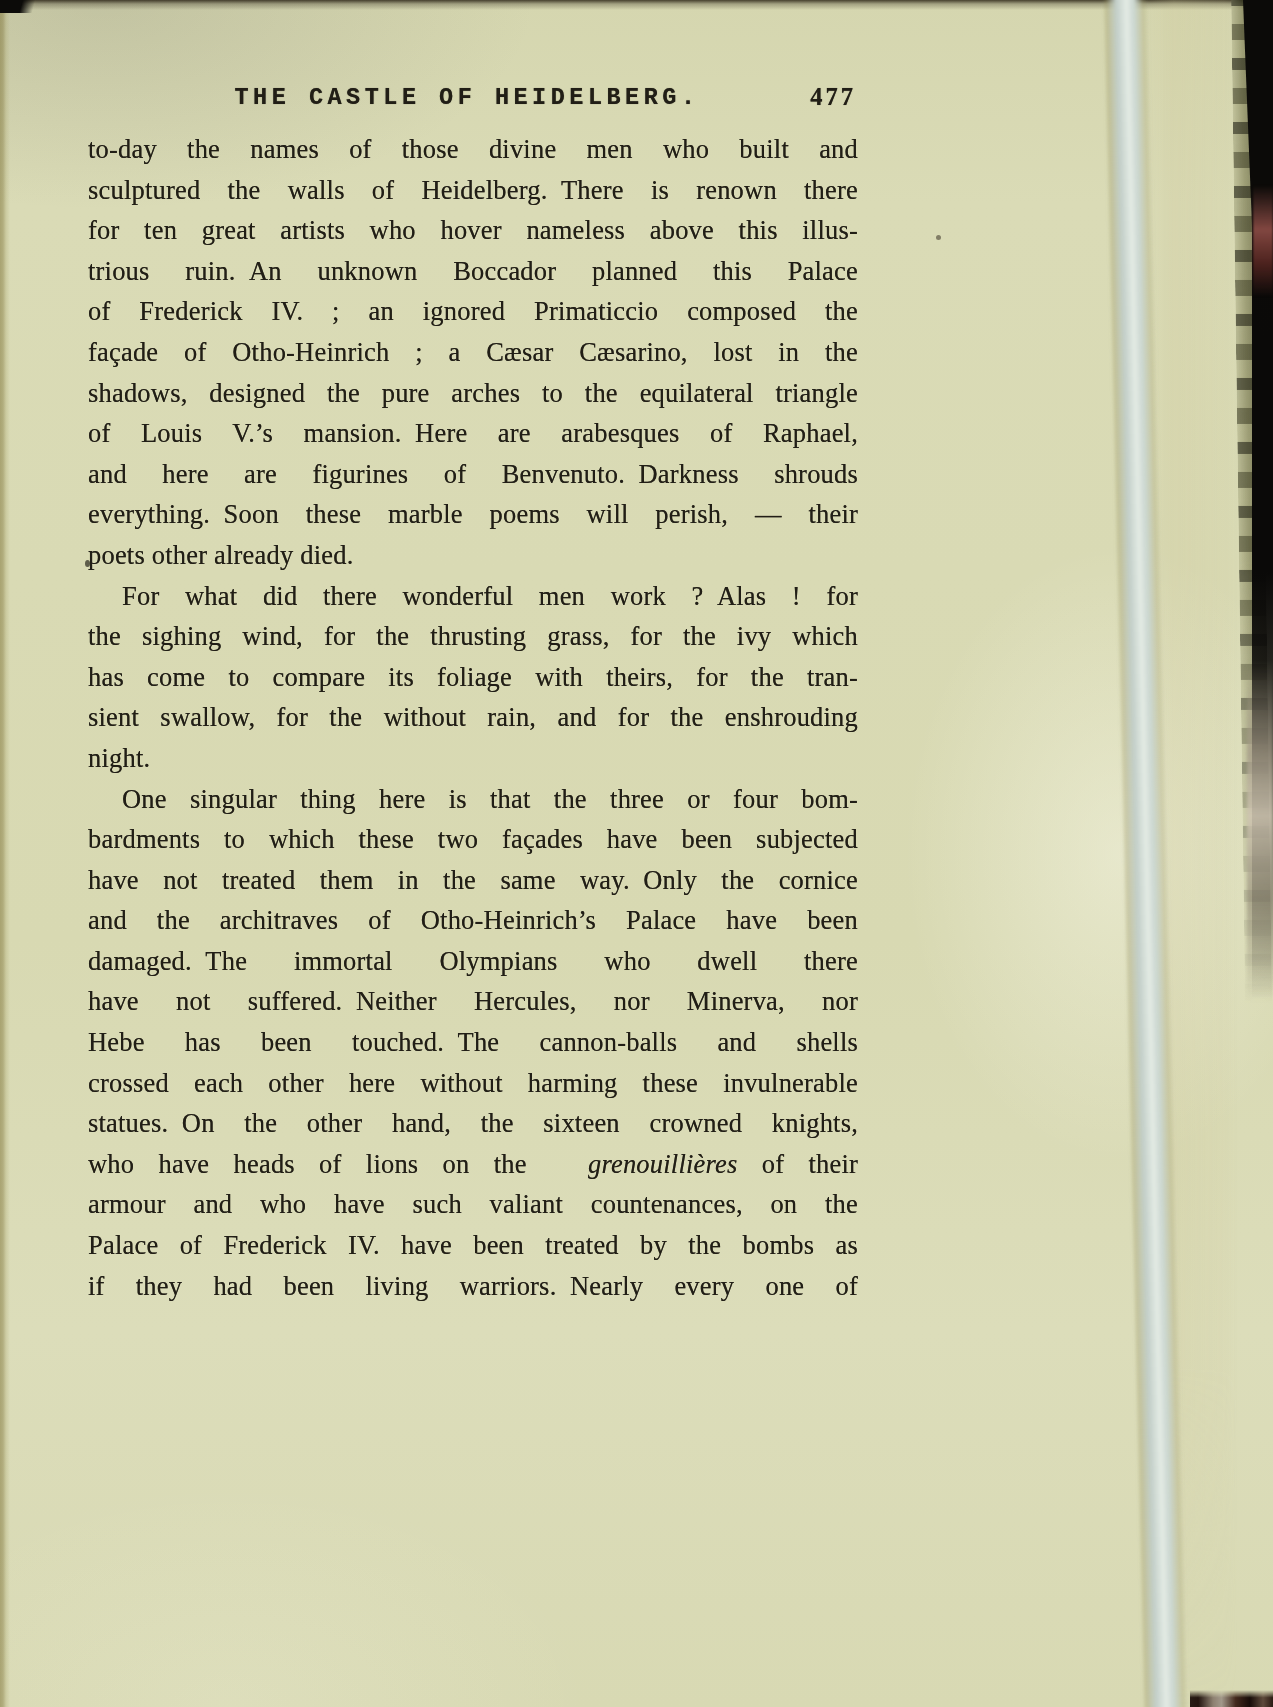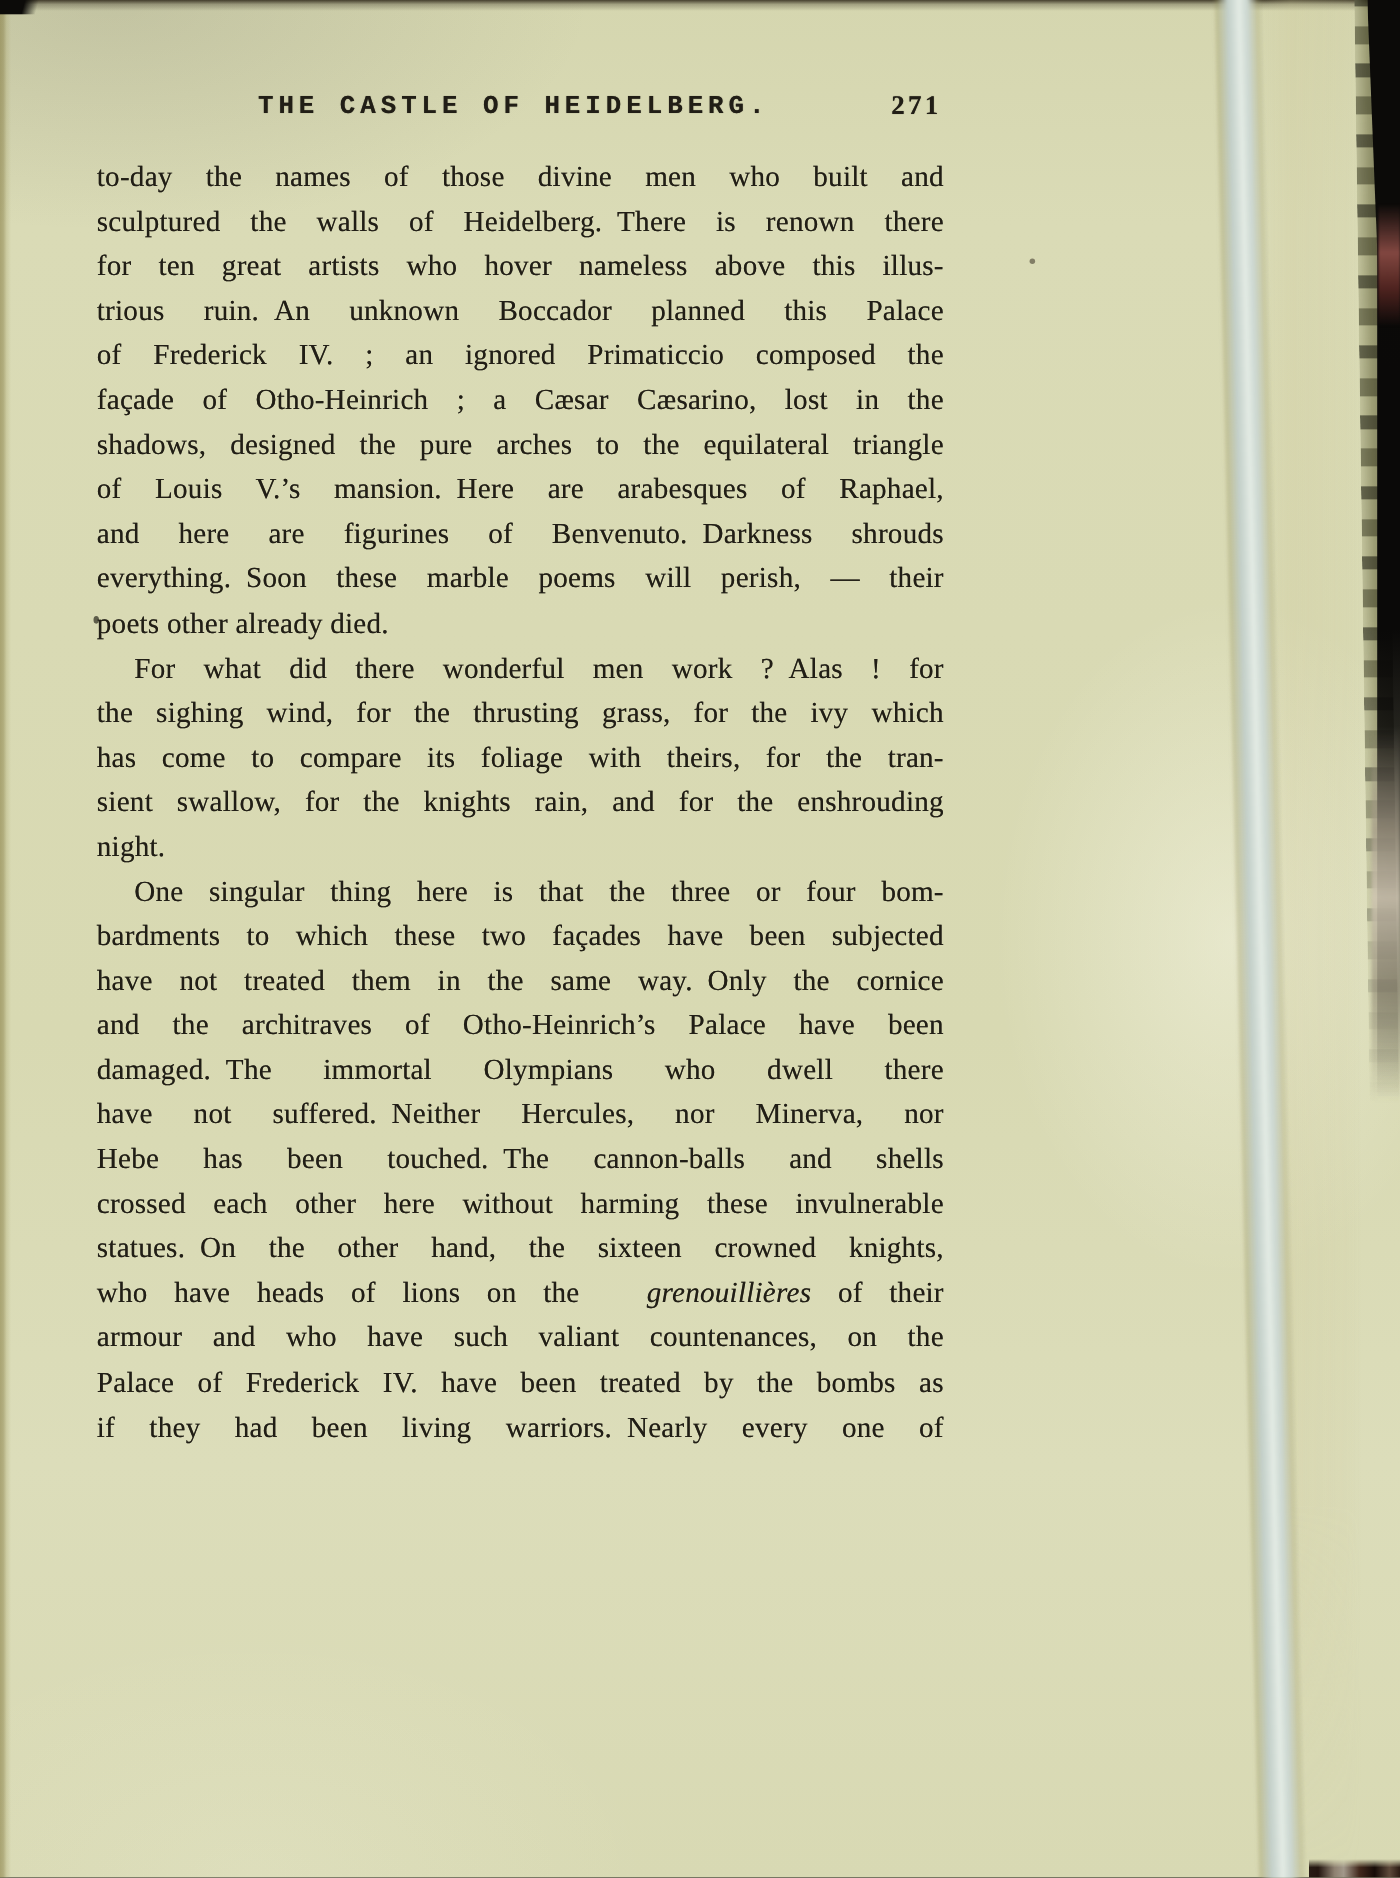--- a/index.html
+++ b/index.html
@@ -98,21 +98,21 @@
     position:absolute;left:-6px;top:0;width:770px;text-align:center;
     font-size:23.5px;letter-spacing:4.5px;
     text-shadow:0 0 0.7px rgba(33,30,22,0.75);
     font-family:Liberation Mono, monospace;
   }
   .pagenum{
     position:absolute;right:2px;top:-1px;font-size:24.5px;letter-spacing:3px;
     text-shadow:0 0 0.7px rgba(33,30,22,0.75);
   }
   .text-block{
-    position:absolute;left:88px;top:140px;width:770px;z-index:10;
+    position:absolute;left:88px;top:129px;width:770px;z-index:10;
     color:#211e16;font-size:26.5px;line-height:40.6px;letter-spacing:0.2px;
     text-shadow:0 0 0.6px rgba(33,30,22,0.7);
   }
   .line{width:100%;}
   .line.j{text-align:justify;text-align-last:justify;text-justify:inter-word;}
   .line.ind{padding-left:34px;width:736px;}
   .line i{font-style:italic;margin-left:37px;}
 </style>
 </head>
 <body>
@@ -125,39 +125,39 @@
   <div class="tr-wedge"></div>
   <div class="red-smudge"></div>
   <div class="gray-streaks"></div>
   <div class="corner-patch"></div>
   <div class="tl-sliver"></div>
   <div class="speck a"></div>
   <div class="speck b"></div>
 
   <div class="header">
     <span class="title">THE CASTLE OF HEIDELBERG.</span>
-    <span class="pagenum">271</span>
+    <span class="pagenum">477</span>
   </div>
 
   <div class="text-block">
       <div class="line j">to-day the names of those divine men who built and</div>
       <div class="line j">sculptured the walls of Heidelberg. There is renown there</div>
       <div class="line j">for ten great artists who hover nameless above this illus-</div>
       <div class="line j">trious ruin. An unknown Boccador planned this Palace</div>
       <div class="line j">of Frederick IV. ; an ignored Primaticcio composed the</div>
       <div class="line j">façade of Otho-Heinrich ; a Cæsar Cæsarino, lost in the</div>
       <div class="line j">shadows, designed the pure arches to the equilateral triangle</div>
       <div class="line j">of Louis V.’s mansion. Here are arabesques of Raphael,</div>
       <div class="line j">and here are figurines of Benvenuto. Darkness shrouds</div>
       <div class="line j">everything. Soon these marble poems will perish, — their</div>
       <div class="line">poets other already died.</div>
       <div class="line j ind">For what did there wonderful men work ? Alas ! for</div>
       <div class="line j">the sighing wind, for the thrusting grass, for the ivy which</div>
       <div class="line j">has come to compare its foliage with theirs, for the tran-</div>
-      <div class="line j">sient swallow, for the knights rain, and for the enshrouding</div>
+      <div class="line j">sient swallow, for the without rain, and for the enshrouding</div>
       <div class="line">night.</div>
       <div class="line j ind">One singular thing here is that the three or four bom-</div>
       <div class="line j">bardments to which these two façades have been subjected</div>
       <div class="line j">have not treated them in the same way. Only the cornice</div>
       <div class="line j">and the architraves of Otho-Heinrich’s Palace have been</div>
       <div class="line j">damaged. The immortal Olympians who dwell there</div>
       <div class="line j">have not suffered. Neither Hercules, nor Minerva, nor</div>
       <div class="line j">Hebe has been touched. The cannon-balls and shells</div>
       <div class="line j">crossed each other here without harming these invulnerable</div>
       <div class="line j">statues. On the other hand, the sixteen crowned knights,</div>

